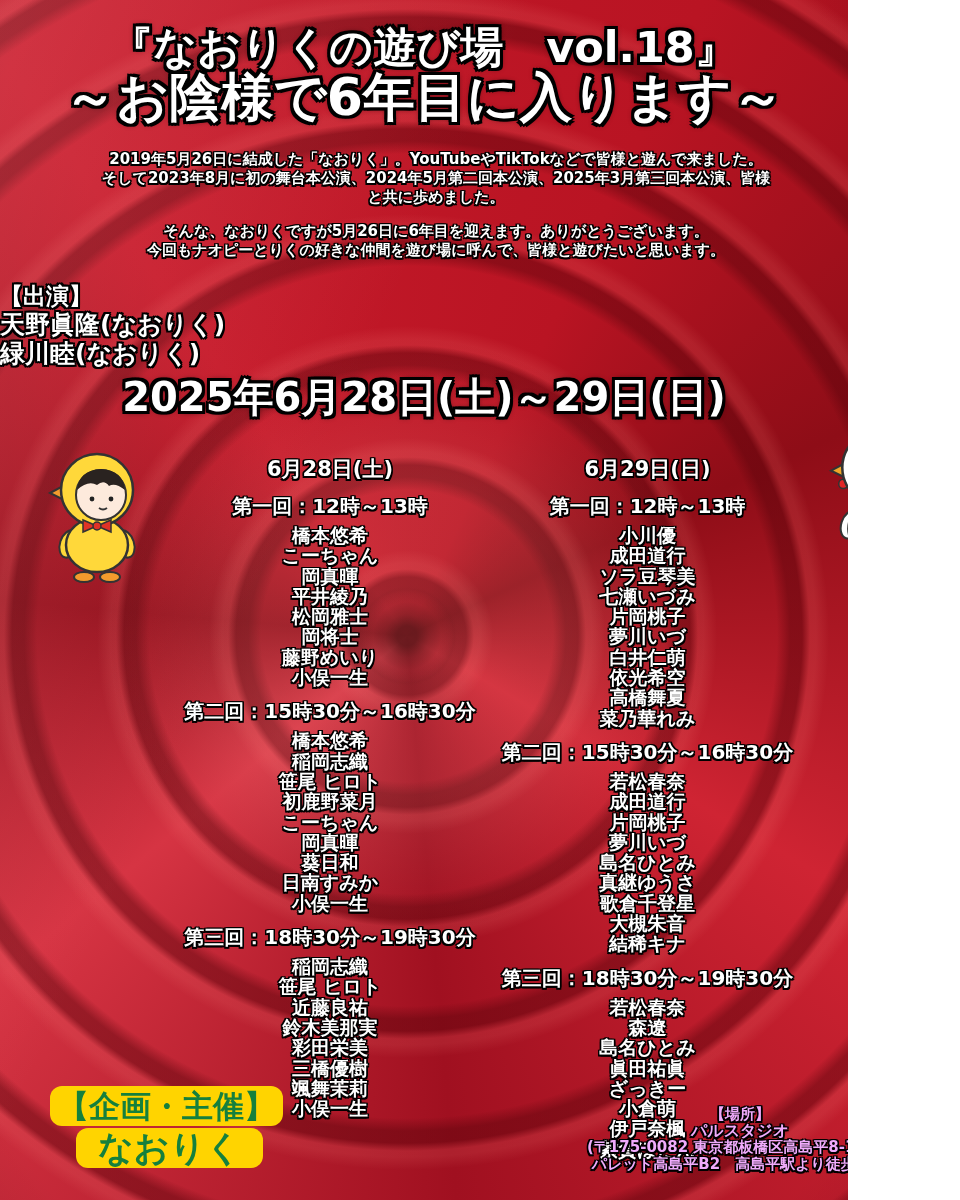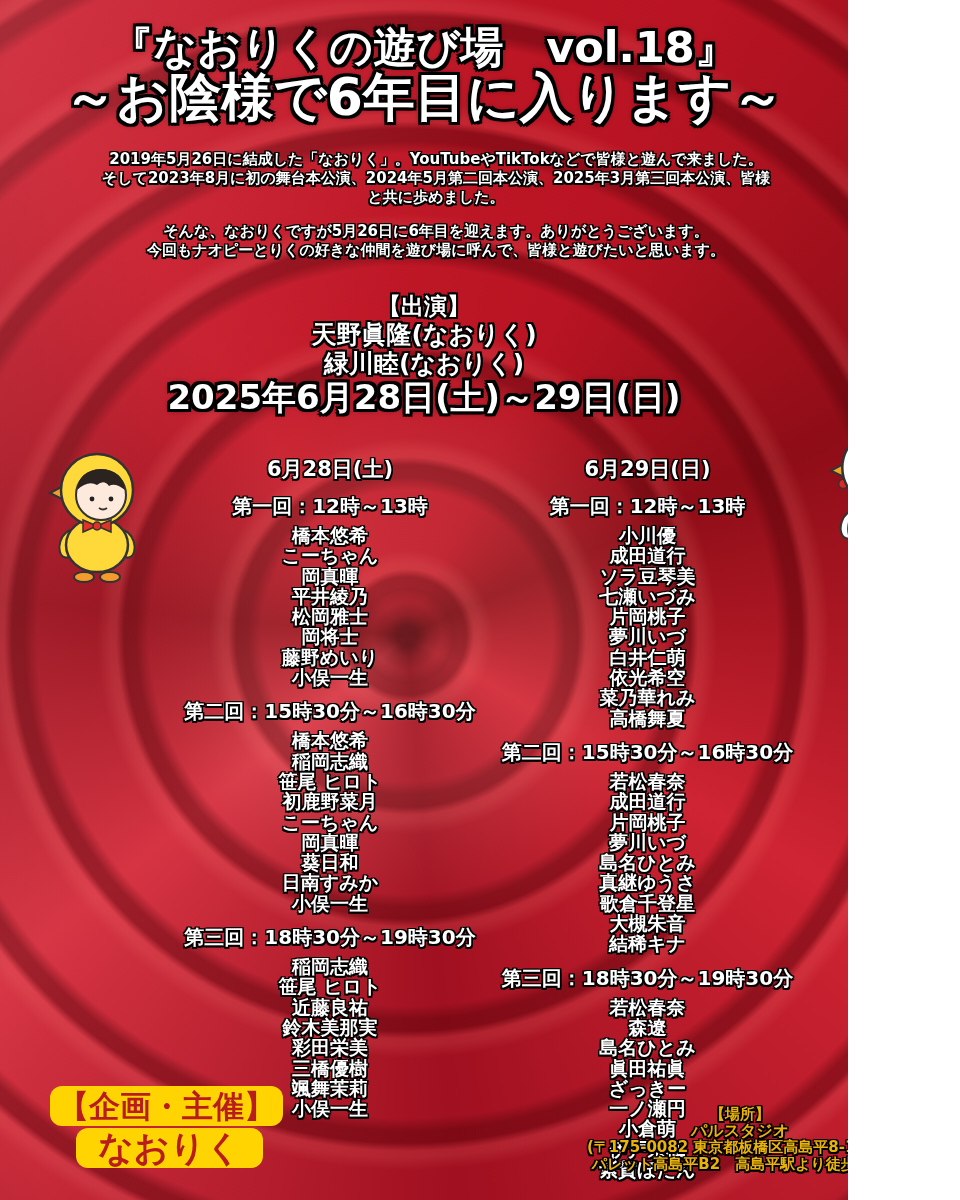--- a/index.html
+++ b/index.html
@@ -17,42 +17,42 @@
     background:
       linear-gradient(115deg, rgba(255,150,160,.22), rgba(255,150,160,0) 38%),
       radial-gradient(circle at 48% 53%, rgba(255,175,165,.13) 0 160px, rgba(0,0,0,0) 300px),
       radial-gradient(120% 120% at 50% 50%, rgba(0,0,0,0) 55%, rgba(40,0,6,.55) 100%);
   }
   
   .outline-lg{text-shadow:-3px -3px 0 #000,3px -3px 0 #000,-3px 3px 0 #000,3px 3px 0 #000,-3px 0 0 #000,3px 0 0 #000,0 -3px 0 #000,0 3px 0 #000,0 0 6px #000;}
   .outline-md{text-shadow:-2px -2px 0 #000,2px -2px 0 #000,-2px 2px 0 #000,2px 2px 0 #000,-2px 0 0 #000,2px 0 0 #000,0 -2px 0 #000,0 2px 0 #000;}
   .outline-sm{text-shadow:-1.5px -1.5px 0 #000,1.5px -1.5px 0 #000,-1.5px 1.5px 0 #000,1.5px 1.5px 0 #000,-1.5px 0 0 #000,1.5px 0 0 #000,0 -1.5px 0 #000,0 1.5px 0 #000;}
   .white{color:#fff;font-weight:bold;}
-  .yellowtxt{color:#eab308;font-weight:bold;}
+  .yellowtxt{color:#f0abfc;font-weight:bold;}
   
   .title{position:absolute;top:22px;left:0;width:100%;text-align:center;}
   .title .l1{font-size:43px;line-height:50px;}
   .title .l2{font-size:52px;line-height:50px;}
   .intro{position:absolute;top:150px;left:0;width:100%;text-align:center;font-size:15px;line-height:19px;padding-left:12px;}
   .intro .p2{margin-top:15px;}
-  .cast{position:absolute;top:293px;left:0;width:100%;text-align:center;}
+  .cast{position:absolute;top:283px;left:0;width:100%;}
   .cast .hd{font-size:23px;line-height:27px;}
   .cast .cast-name{font-size:25px;line-height:29px;}
   .sched{position:absolute;top:377px;left:0;width:100%;text-align:center;}
   .sched .hd{font-size:29px;line-height:33px;}
-  .sched .date{font-size:34px;line-height:40px;}
+  .sched .date{font-size:40px;line-height:40px;}
   .col{position:absolute;top:456px;text-align:center;}
   .col-left{left:160px;width:340px;}
   .col-right{left:470px;width:355px;}
   .day-label{font-size:21px;line-height:26px;margin-bottom:3px;}
   .session-hd{font-size:20px;line-height:24px;margin:12px 0 7px;}
   .session:first-of-type .session-hd{margin-top:0;}
   .name{font-size:19px;line-height:20.3px;}
   
-  .org1,.org2{position:absolute;background:#ffd400;color:#b91c1c;font-weight:bold;border-radius:12px;white-space:nowrap;}
+  .org1,.org2{position:absolute;background:#ffd400;color:#15803d;font-weight:bold;border-radius:12px;white-space:nowrap;}
   .org1{left:50px;top:1086px;font-size:31px;line-height:40px;padding:0 8px;}
   .org2{left:76px;top:1128px;font-size:35px;line-height:40px;padding:0 22px;}
   
   .venue{position:absolute;left:560px;top:1106px;width:360px;text-align:center;font-size:15px;line-height:16.5px;}
   .venue .v-hd{font-size:15px;}
   .venue .v-name{font-size:16px;}
   
   .mascot{position:absolute;}
   .mascot-left{left:46px;top:438px;width:102px;height:150px;}
   .mascot-right{left:828px;top:406px;width:102px;height:168px;}
@@ -142,22 +142,22 @@
       <div class="session-hd outline-sm">第一回：12時～13時</div>
       <div>
           <div class="name outline-sm">小川優</div>
           <div class="name outline-sm">成田道行</div>
           <div class="name outline-sm">ソラ豆琴美</div>
           <div class="name outline-sm">七瀬いづみ</div>
           <div class="name outline-sm">片岡桃子</div>
           <div class="name outline-sm">夢川いづ</div>
           <div class="name outline-sm">白井仁萌</div>
           <div class="name outline-sm">依光希空</div>
+          <div class="name outline-sm">高橋舞夏</div>
           <div class="name outline-sm">菜乃華れみ</div>
-          <div class="name outline-sm">高橋舞夏</div>
         </div>
     </div>
     <div class="session">
       <div class="session-hd outline-sm">第二回：15時30分～16時30分</div>
       <div>
           <div class="name outline-sm">若松春奈</div>
           <div class="name outline-sm">成田道行</div>
           <div class="name outline-sm">片岡桃子</div>
           <div class="name outline-sm">夢川いづ</div>
           <div class="name outline-sm">島名ひとみ</div>
@@ -168,21 +168,20 @@
         </div>
     </div>
     <div class="session">
       <div class="session-hd outline-sm">第三回：18時30分～19時30分</div>
       <div>
           <div class="name outline-sm">若松春奈</div>
           <div class="name outline-sm">森遼</div>
           <div class="name outline-sm">島名ひとみ</div>
           <div class="name outline-sm">眞田祐眞</div>
           <div class="name outline-sm">ざっきー</div>
-          <div class="name outline-sm">一ノ瀬円</div>
           <div class="name outline-sm">小倉萌</div>
           <div class="name outline-sm">伊戸奈楓</div>
           <div class="name outline-sm">紫賀ぼたん</div>
         </div>
     </div>
   </div>
 
   <div class="mascot mascot-left">
     <svg viewBox="0 0 100 150" width="102" height="150">
       <ellipse cx="22" cy="106" rx="9" ry="14" fill="#ffd83a" stroke="#333" stroke-width="2" transform="rotate(18 22 106)"></ellipse>

